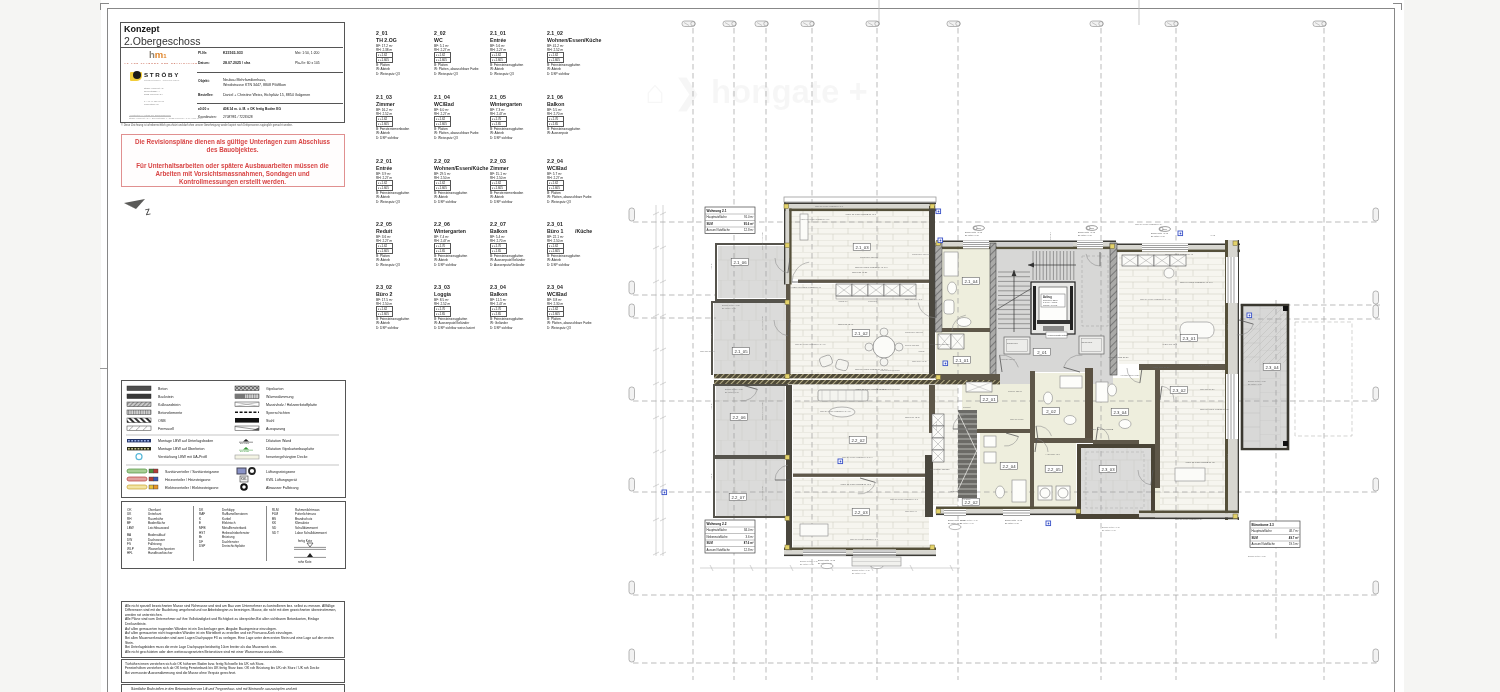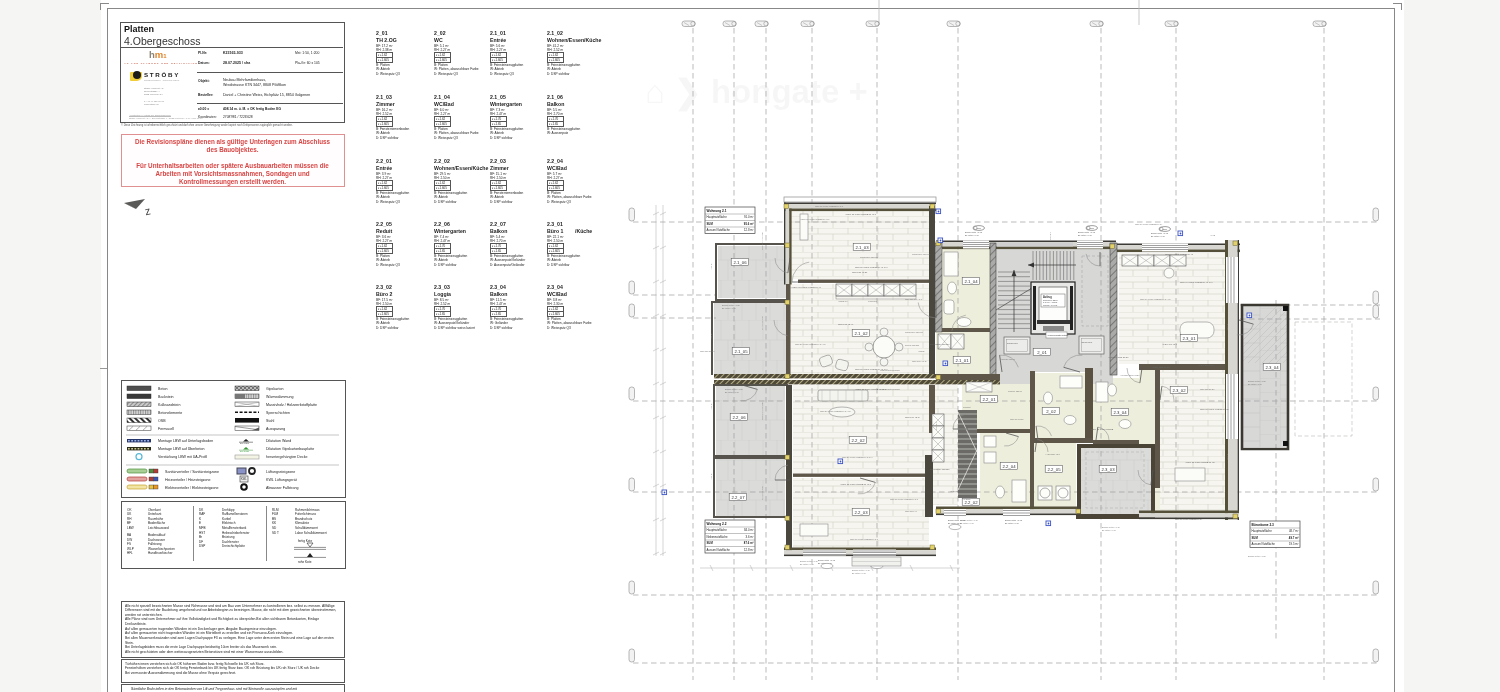--- a/index.html
+++ b/index.html
@@ -16,23 +16,23 @@
 <div class="abs" style="left:107px;top:8px;width:1286px;height:700px;border-left:1px solid #888;border-top:1px solid #888;border-right:1px solid #888;"></div>
 
 <div class="abs" style="left:100px;top:3px;width:8px;height:6px;border-left:1px solid #888;border-top:1px solid #888;"></div>
 
 <div class="abs" style="left:1393px;top:3px;width:8px;height:6px;border-right:1px solid #888;border-top:1px solid #888;"></div>
 
 <div class="abs" style="left:100px;top:368px;width:7px;height:1px;background:#999;"></div>
 
 <div class="box" style="left:120px;top:22px;width:223px;height:99px;border-color:#555;"></div>
 
-<div class="t" style="left:124px;top:24px;font-size:9px;font-weight:bold;color:#111;">Platten</div>
-
-<div class="t" style="left:124px;top:34.5px;font-size:10.5px;color:#333;">4.Obergeschoss</div>
+<div class="t" style="left:124px;top:24px;font-size:9px;font-weight:bold;color:#111;">Konzept</div>
+
+<div class="t" style="left:124px;top:34.5px;font-size:10.5px;color:#333;">2.Obergeschoss</div>
 
 <div class="abs" style="left:121px;top:47px;width:222px;height:0.8px;background:#555;"></div>
 
 <div class="t" style="left:149px;top:49px;font-size:9.5px;font-weight:bold;"><span style="color:#8a8478;">h</span><span style="color:#e0862c;">m</span><span style="color:#e0862c;font-size:6px;">1</span></div>
 
 <div class="t" style="left:124px;top:61.5px;font-size:2.3px;letter-spacing:1.05px;color:#c05038;font-weight:bold;">AG FÜR PLANUNG UND REALISATION</div>
 
 <div class="abs" style="left:129.5px;top:72px;width:12px;height:9px;background:#f2cd3a;border-radius:1px 1px 5px 1px;"></div>
 
 <div class="abs" style="left:132.5px;top:70.5px;width:8px;height:8px;background:#1a1a1a;border-radius:50%;"></div>

